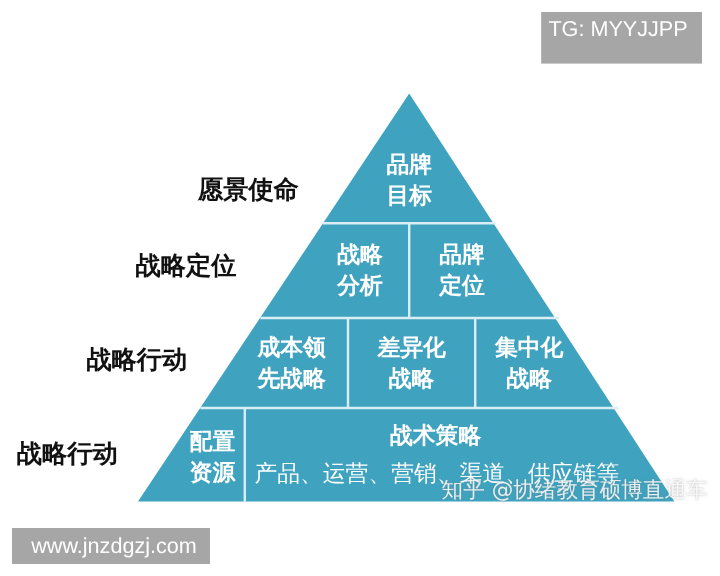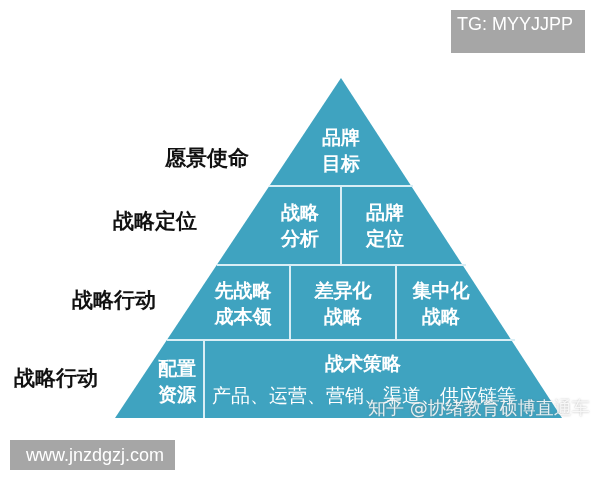--- a/index.html
+++ b/index.html
@@ -45,22 +45,22 @@
 <div class="cell" style="left:260px; top:199px; width:80px;">
   <div>战略</div>
   <div>分析</div>
 </div>
 <div class="cell" style="left:345px; top:199px; width:80px;">
   <div>品牌</div>
   <div>定位</div>
 </div>
 
 <div class="cell" style="left:198px; top:277px; width:90px;">
+  <div>成本领</div>
   <div>先战略</div>
-  <div>成本领</div>
 </div>
 <div class="cell" style="left:298px; top:277px; width:90px;">
   <div>差异化</div>
   <div>战略</div>
 </div>
 <div class="cell" style="left:396px; top:277px; width:90px;">
   <div>集中化</div>
   <div>战略</div>
 </div>
 

